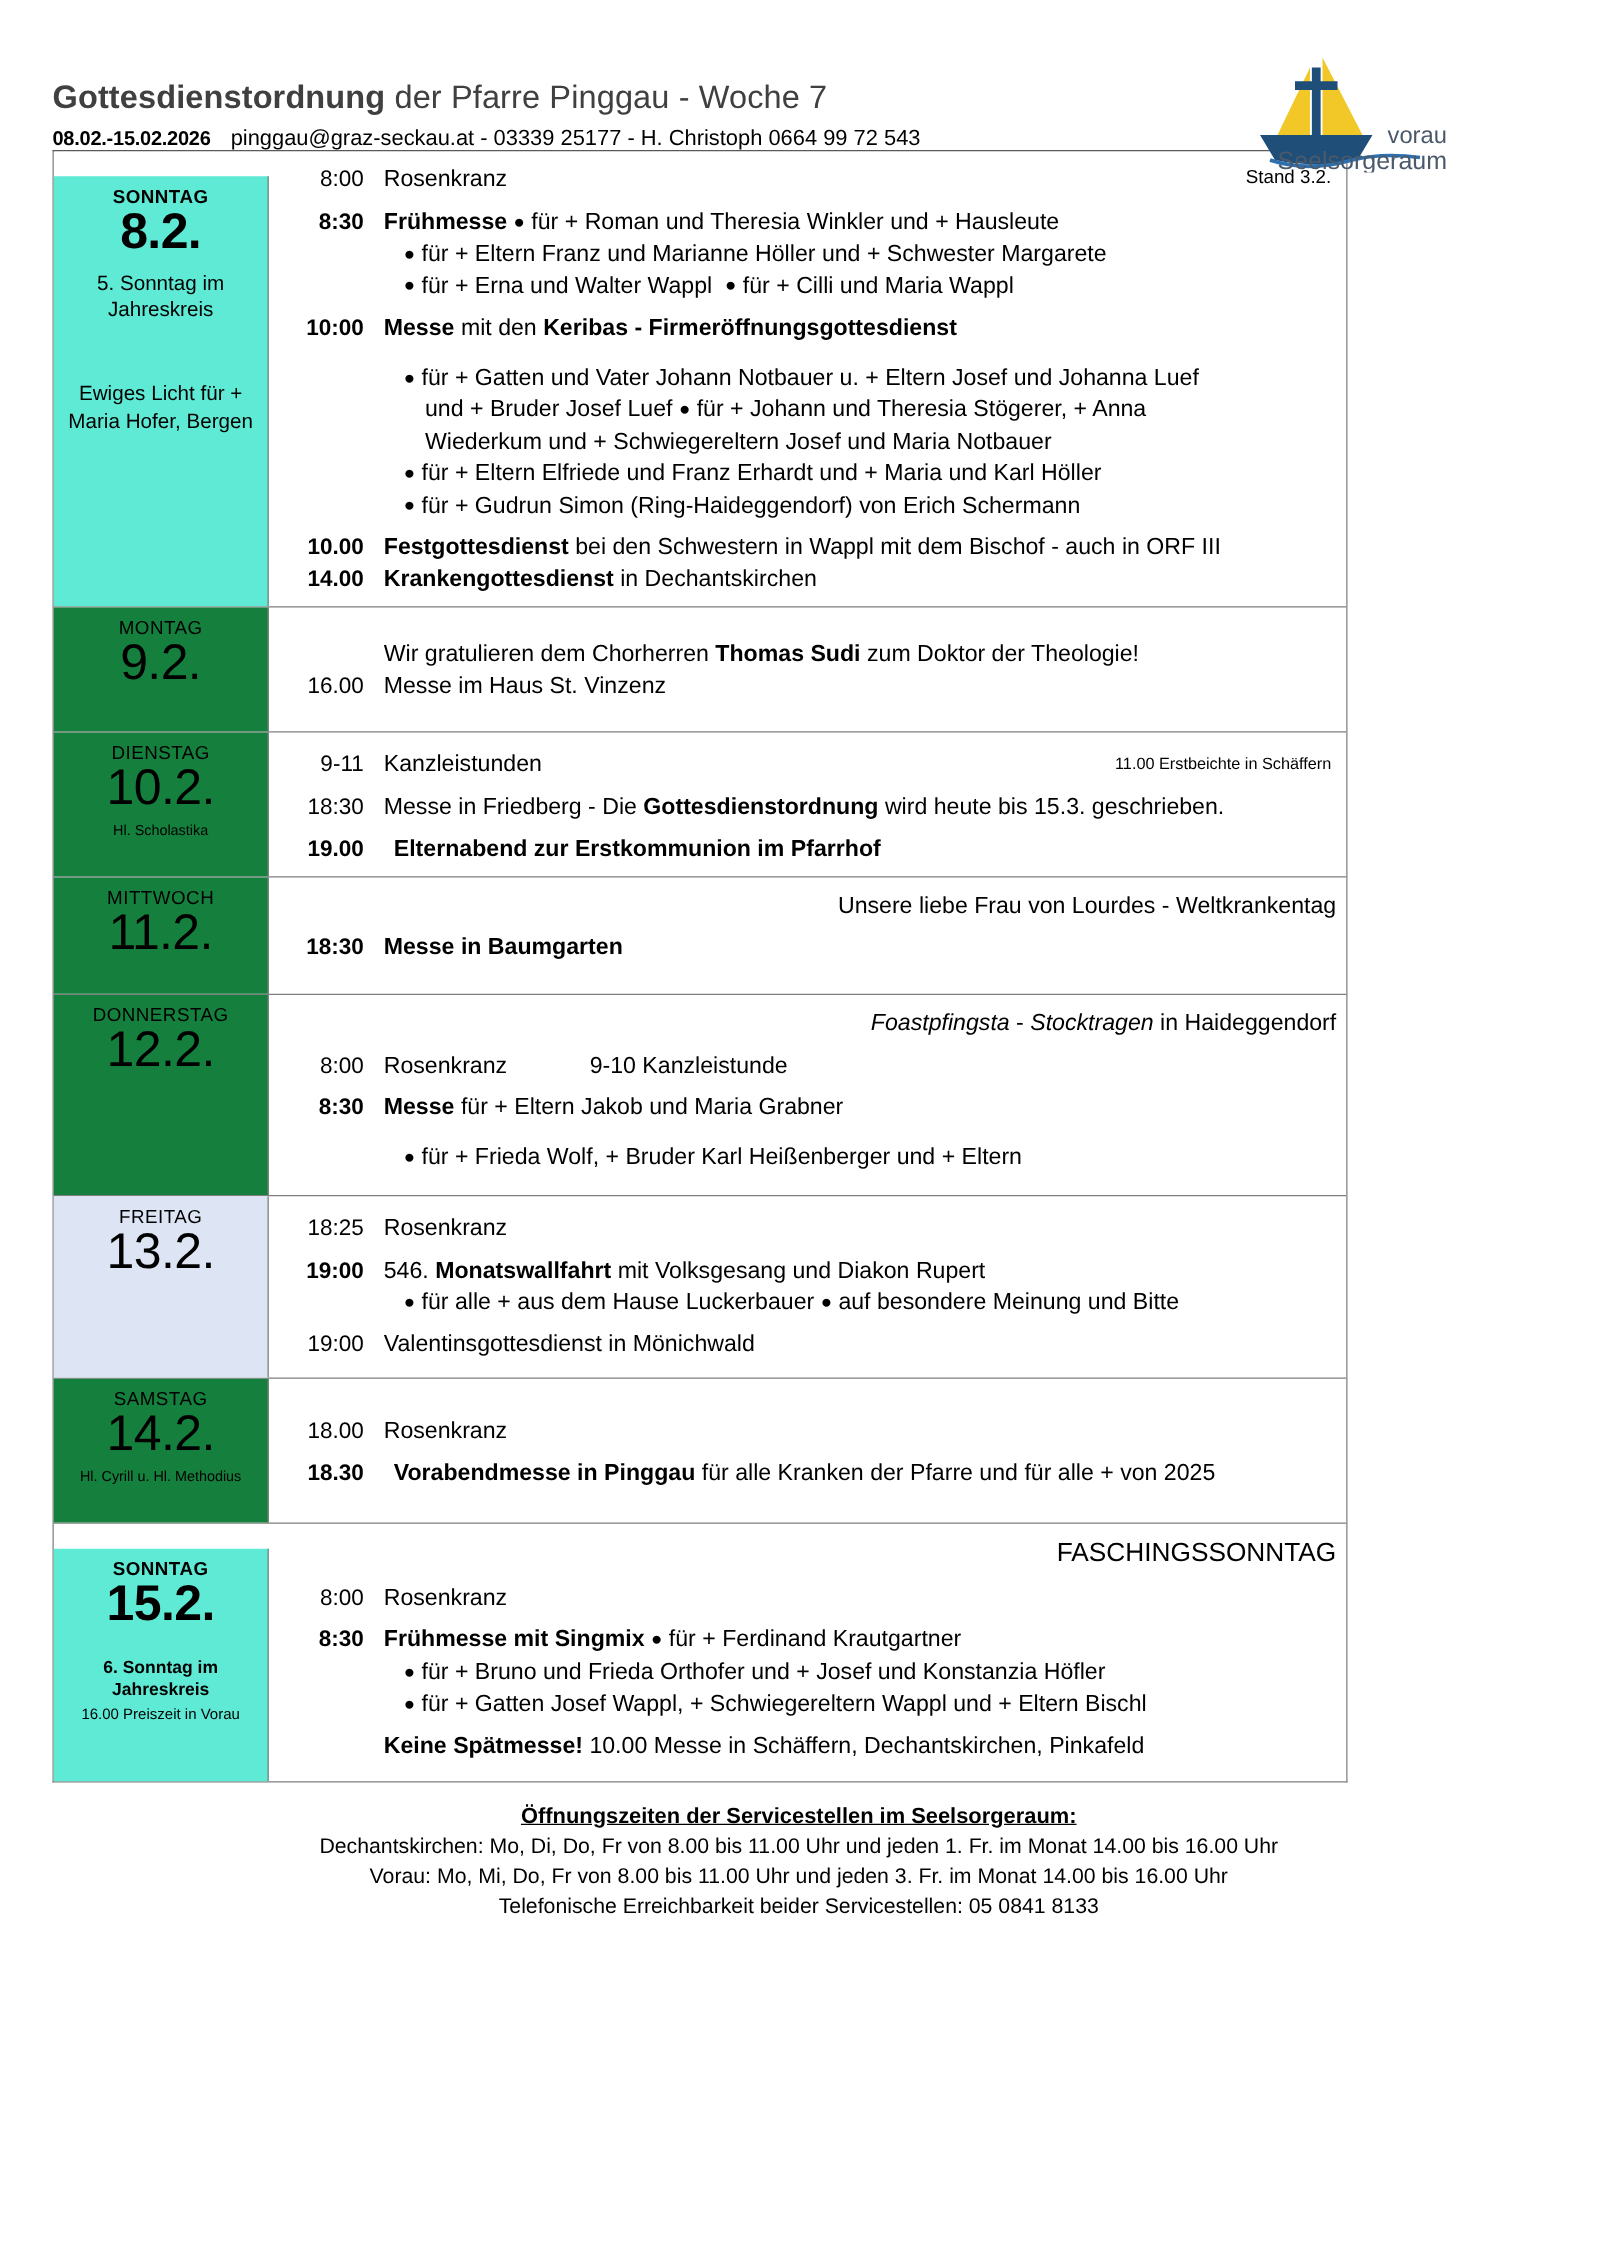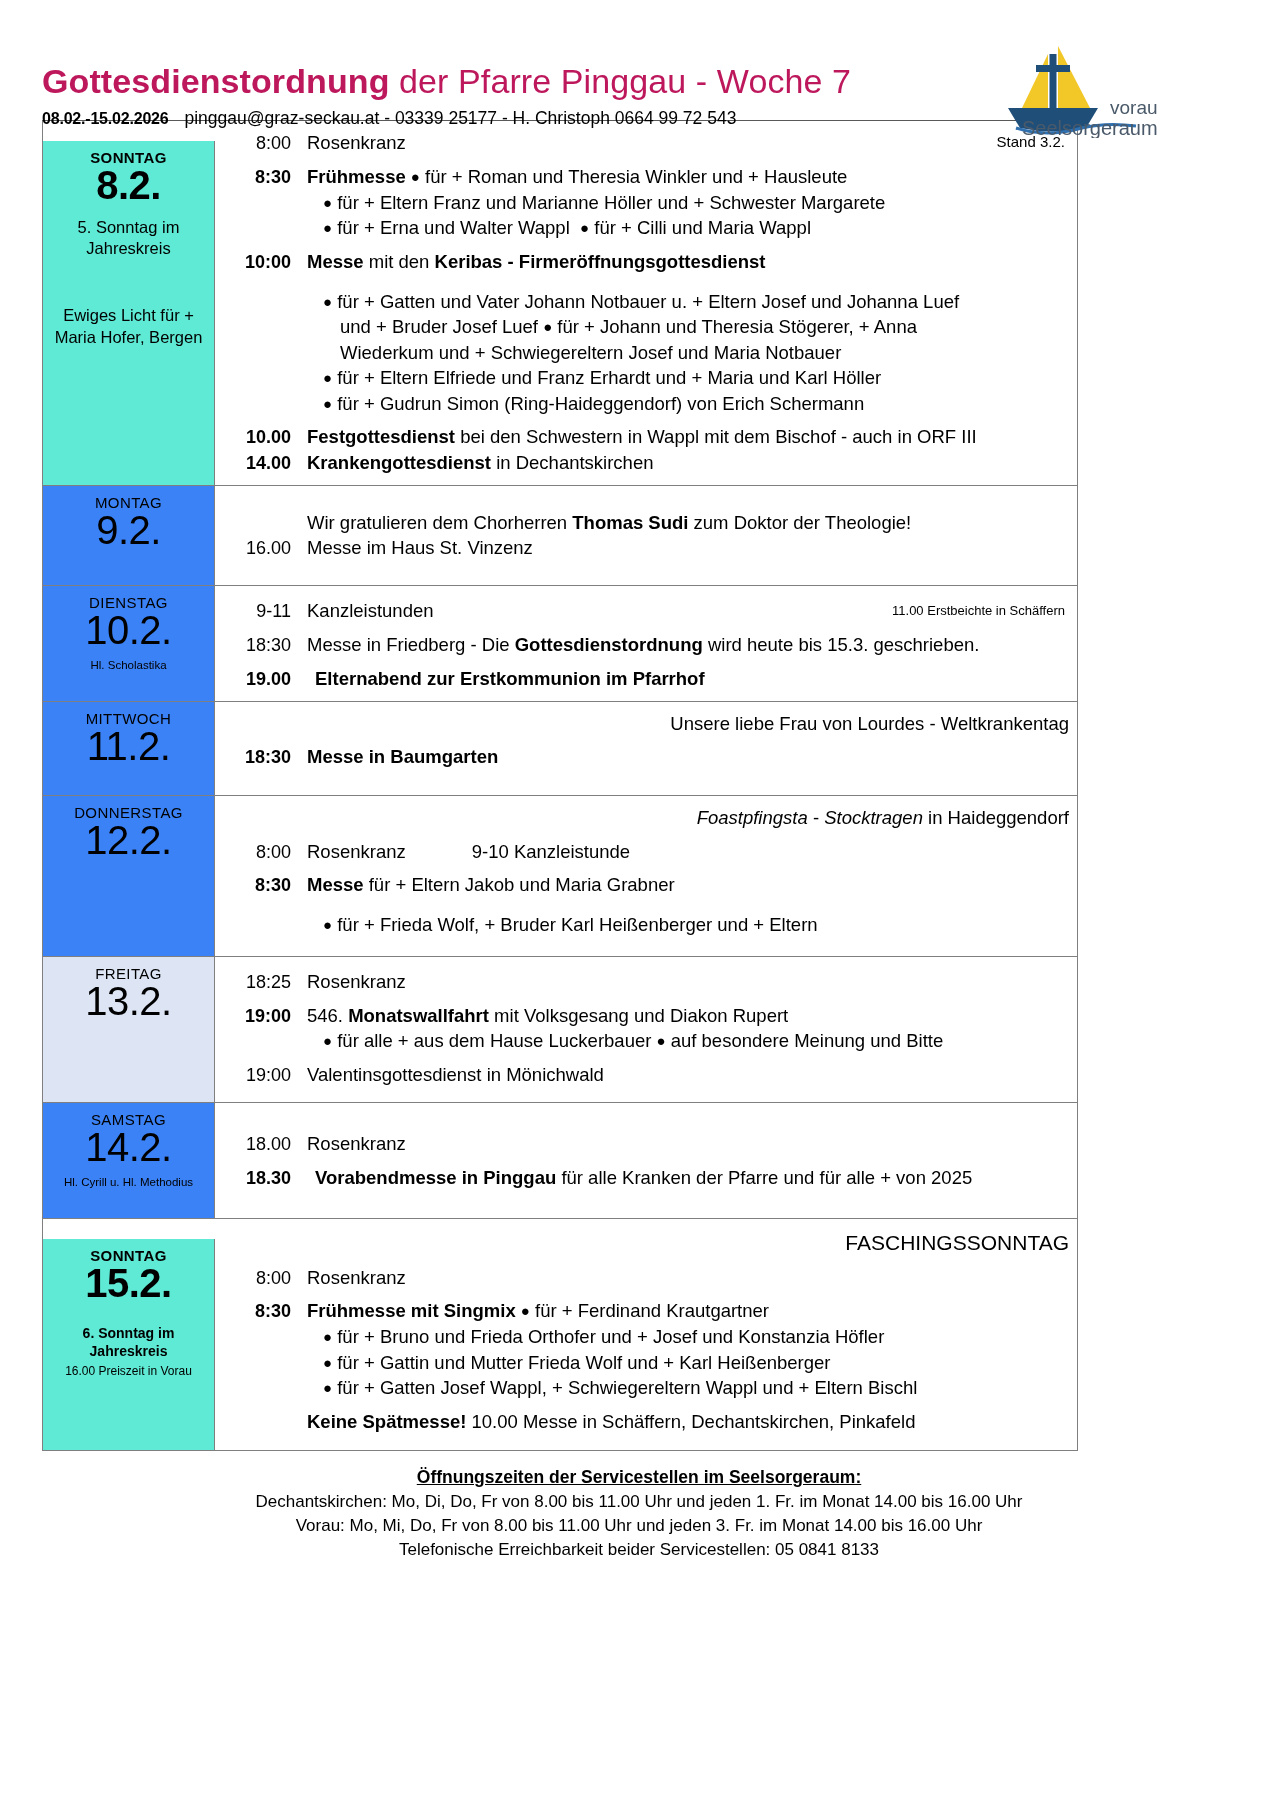--- a/index.html
+++ b/index.html
@@ -23,22 +23,22 @@
   }
 
   
   .header {
     position: relative;
     height: 120px;
     padding-top: 62px;
     box-sizing: border-box;
   }
   .title-line {
-    font-size: 34px;
-    color: #be185d;
+    font-size: 26px;
+    color: #404040;
     letter-spacing: 0.1px;
     white-space: nowrap;
   }
   .title-line .strong {
     font-weight: bold;
   }
   .subtitle-line {
     margin-top: 7px;
     white-space: nowrap;
     color: #000000;
@@ -79,21 +79,21 @@
     width: 172px;
     min-width: 172px;
     border-right: 1px solid #7f7f7f;
     box-sizing: border-box;
     text-align: center;
     padding: 8px 4px 8px 4px;
     position: relative;
   }
   .daycell.sun { background: #5eead4; margin-top: 20px; }
   .daycell.fri { background: #dde5f4; }
-  .daycell.plain { background: #3b82f6; }
+  .daycell.plain { background: #15803d; }
 
   .dayname {
     font-size: 15px;
     letter-spacing: 0.4px;
   }
   .dayname.bold { font-weight: bold; }
   .daynum {
     font-size: 40px;
     font-weight: bold;
     line-height: 1.08;
@@ -384,21 +384,20 @@
         <div class="line">
           <div class="time">8:00</div>
           <div class="txt">Rosenkranz</div>
         </div>
         <div class="gap-sm"></div>
         <div class="line">
           <div class="time b">8:30</div>
           <div class="txt"><span class="b">Frühmesse mit Singmix</span> <span class="dot">●</span><span>  für + Ferdinand Krautgartner</span></div>
         </div>
         <div class="indent2"><span class="dot">●</span> <span>für + Bruno und Frieda Orthofer und + Josef und Konstanzia Höfler</span></div>
-        <div class="indent2"><span class="dot">●</span> <span>für + Gattin und Mutter Frieda Wolf und + Karl Heißenberger</span></div>
         <div class="indent2"><span class="dot">●</span> <span>für + Gatten Josef Wappl, + Schwiegereltern Wappl und + Eltern Bischl</span></div>
         <div class="gap-sm"></div>
         <div class="line">
           <div class="time"></div>
           <div class="txt"><span class="b">Keine Spätmesse!</span><span>   10.00 Messe in Schäffern, Dechantskirchen, Pinkafeld</span></div>
         </div>
       </div>
     </div>
 
   </div>

